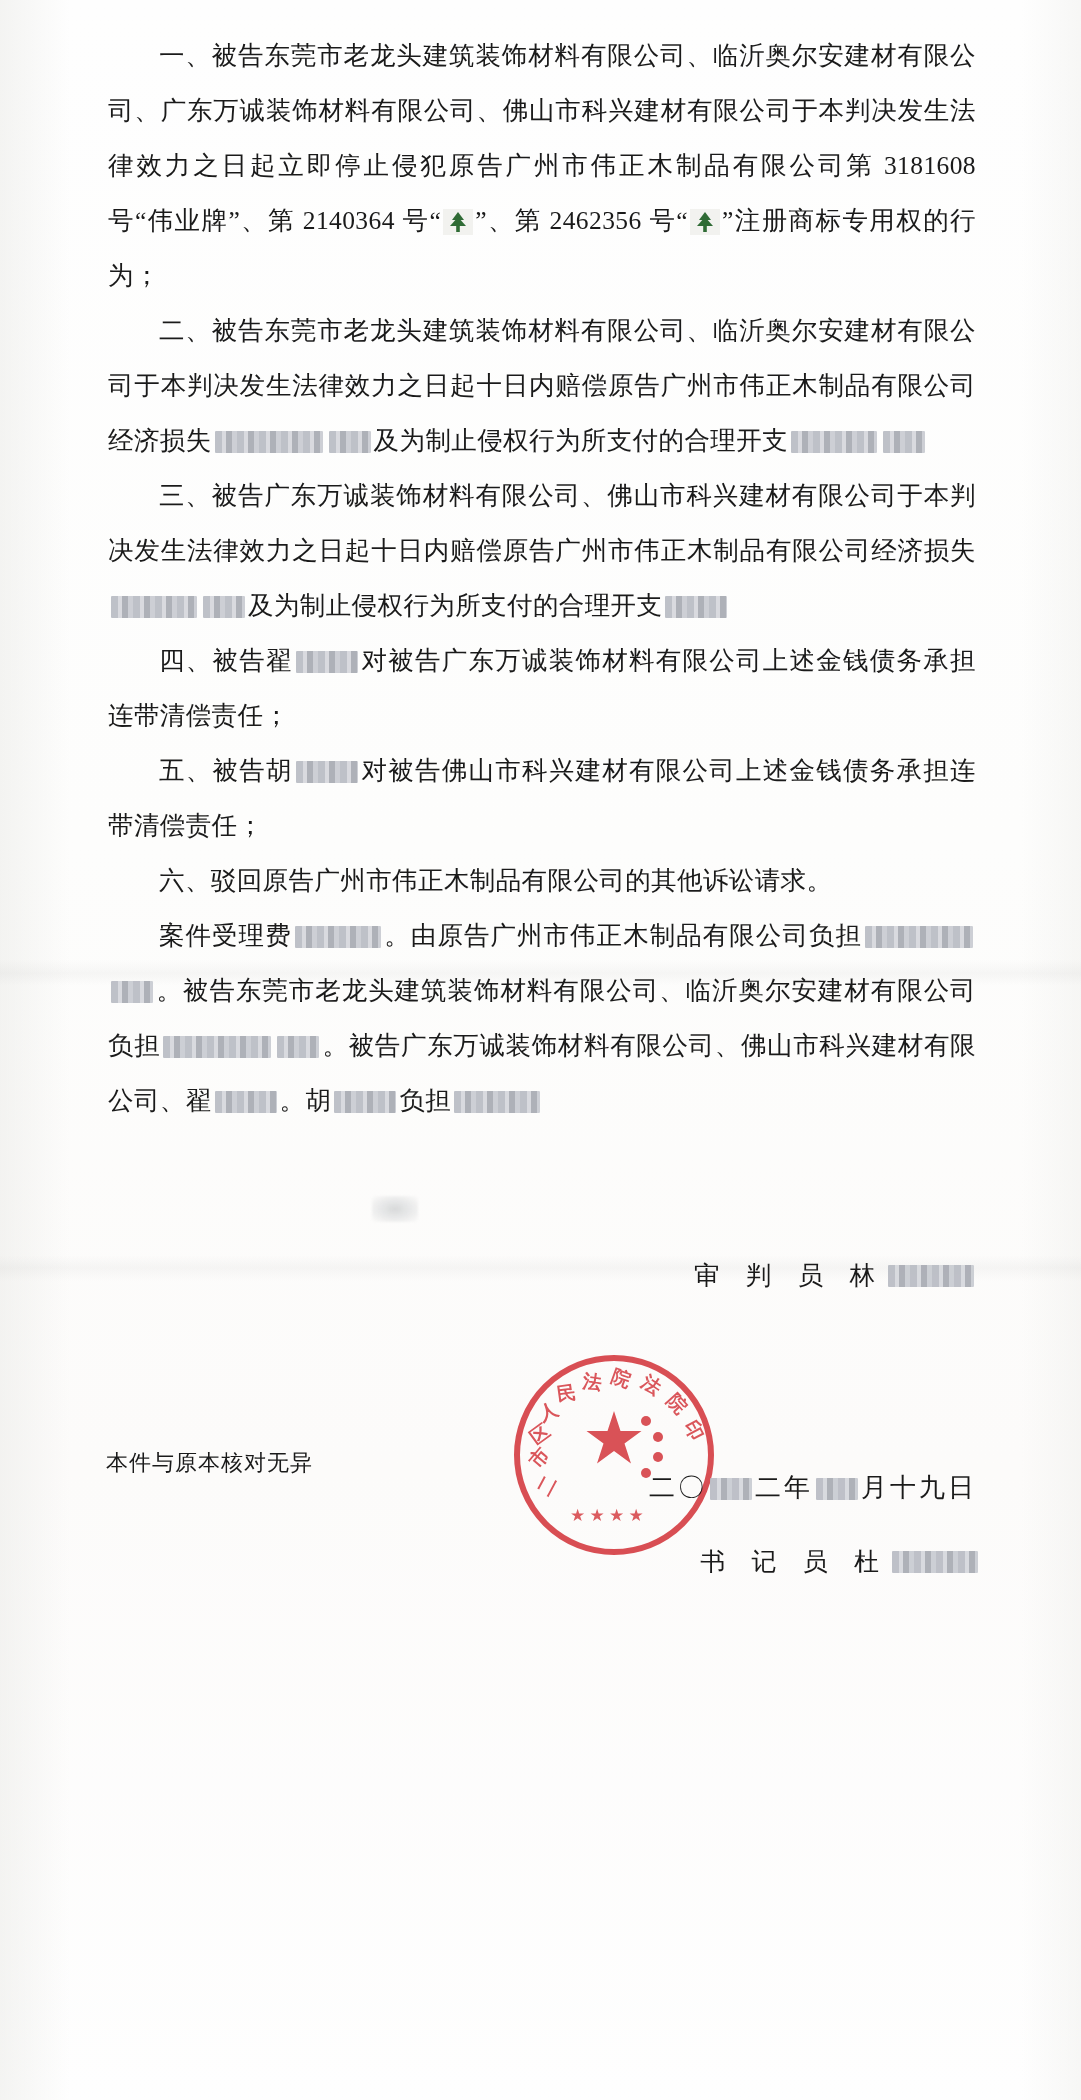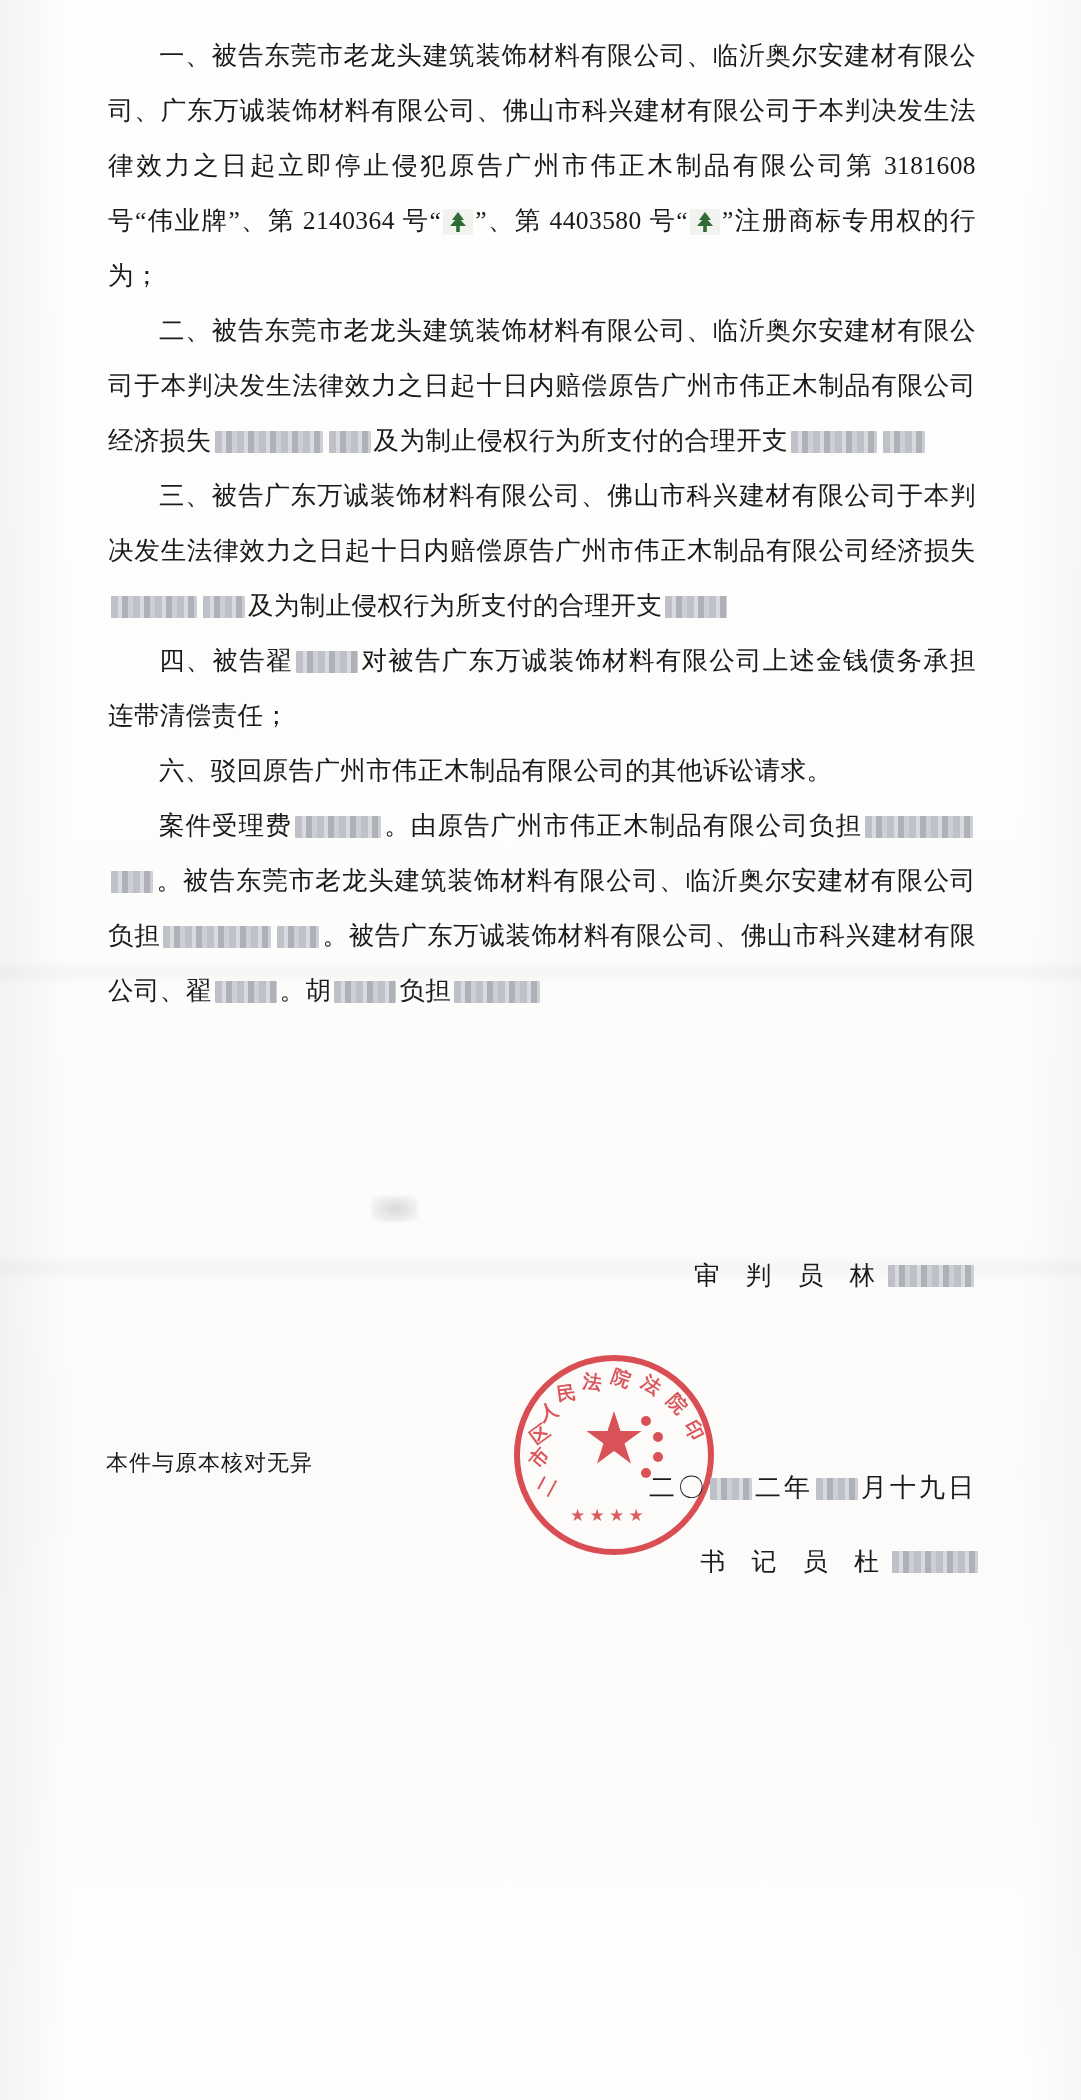--- a/index.html
+++ b/index.html
@@ -166,31 +166,32 @@
   <div class="scan-crease" style="top:1255px;"></div>
 
   <div class="body-text" id="body-text">
       <div class="para"><span>一、被告东莞市老龙头建筑装饰材料有限公司、临沂奥尔安建材有限公司、广东万诚装饰材料有限公司、佛山市科兴建材有限公司于本判决发生法律效力之日起立即停止侵犯原告广州市伟正木制品有限公司第 3181608 号“伟业牌”、第 2140364 号“</span><span class="tm-mark"><svg width="30" height="26" viewBox="0 0 30 26" xmlns="http://www.w3.org/2000/svg">
             <rect x="0" y="0" width="30" height="26" fill="#f2f2ef"></rect>
             <g fill="#2f6b35">
               <polygon points="15,3 21,11 9,11"></polygon>
               <polygon points="15,8 23,17 7,17"></polygon>
               <rect x="13.2" y="16" width="3.6" height="7"></rect>
             </g>
-          </svg></span><span>”、第 4403580 号“</span><span class="tm-mark"><svg width="30" height="26" viewBox="0 0 30 26" xmlns="http://www.w3.org/2000/svg">
+          </svg></span><span>”、第 2462356 号“</span><span class="tm-mark"><svg width="30" height="26" viewBox="0 0 30 26" xmlns="http://www.w3.org/2000/svg">
             <rect x="0" y="0" width="30" height="26" fill="#f2f2ef"></rect>
             <g fill="#2f6b35">
               <polygon points="15,3 21,11 9,11"></polygon>
               <polygon points="15,8 23,17 7,17"></polygon>
               <rect x="13.2" y="16" width="3.6" height="7"></rect>
             </g>
           </svg></span><span>”注册商标专用权的行为；</span></div>
       <div class="para"><span>二、被告东莞市老龙头建筑装饰材料有限公司、临沂奥尔安建材有限公司于本判决发生法律效力之日起十日内赔偿原告广州市伟正木制品有限公司经济损失</span><span class="redact r-lg"></span><span class="redact r-xs"></span><span>及为制止侵权行为所支付的合理开支</span><span class="redact r-md"></span><span class="redact r-xs"></span><span></span></div>
       <div class="para"><span>三、被告广东万诚装饰材料有限公司、佛山市科兴建材有限公司于本判决发生法律效力之日起十日内赔偿原告广州市伟正木制品有限公司经济损失</span><span class="redact r-md"></span><span class="redact r-xs"></span><span>及为制止侵权行为所支付的合理开支</span><span class="redact r-sm"></span><span></span></div>
       <div class="para"><span>四、被告翟</span><span class="redact r-sm"></span><span>对被告广东万诚装饰材料有限公司上述金钱债务承担连带清偿责任；</span></div>
+      <div class="para"><span>五、被告胡</span><span class="redact r-sm"></span><span>对被告佛山市科兴建材有限公司上述金钱债务承担连带清偿责任；</span></div>
       <div class="para"><span>六、驳回原告广州市伟正木制品有限公司的其他诉讼请求。</span></div>
       <div class="para"><span>案件受理费</span><span class="redact r-md"></span><span>。由原告广州市伟正木制品有限公司负担</span><span class="redact r-lg"></span><span class="redact r-xs"></span><span>。被告东莞市老龙头建筑装饰材料有限公司、临沂奥尔安建材有限公司负担</span><span class="redact r-lg"></span><span class="redact r-xs"></span><span>。被告广东万诚装饰材料有限公司、佛山市科兴建材有限公司、翟</span><span class="redact r-sm"></span><span>。胡</span><span class="redact r-sm"></span><span>负担</span><span class="redact r-md"></span><span></span></div>
     </div>
 
   <div class="smudge"></div>
 
   <div class="signature-line">
     <span>审 判 员</span>
     <span>林</span><span class="redact r-md"></span>
   </div>

